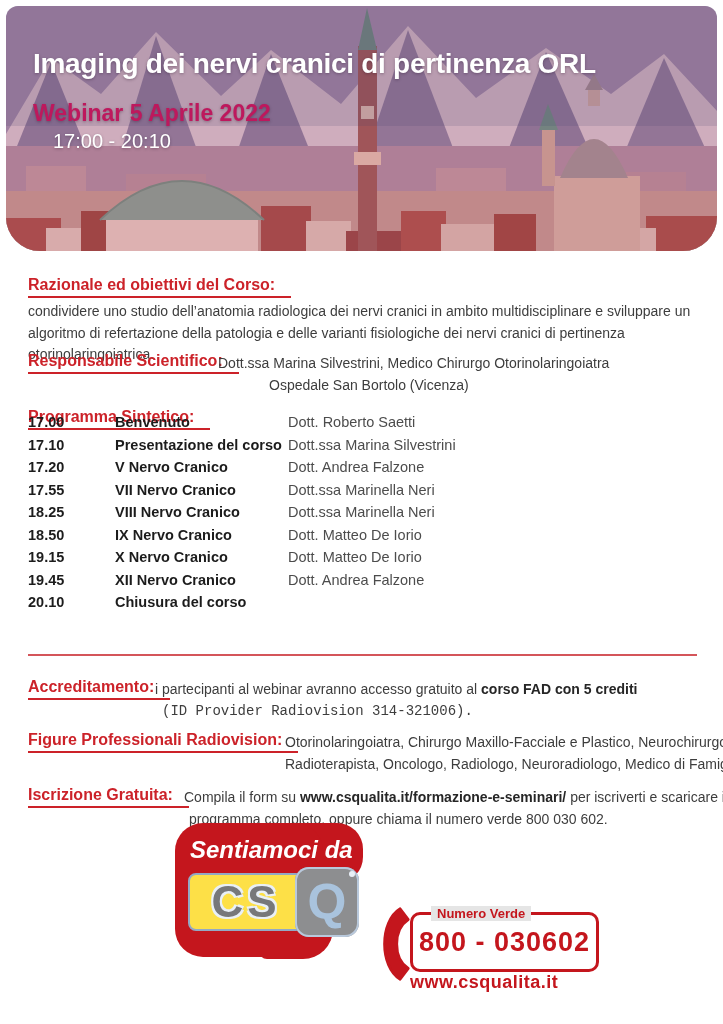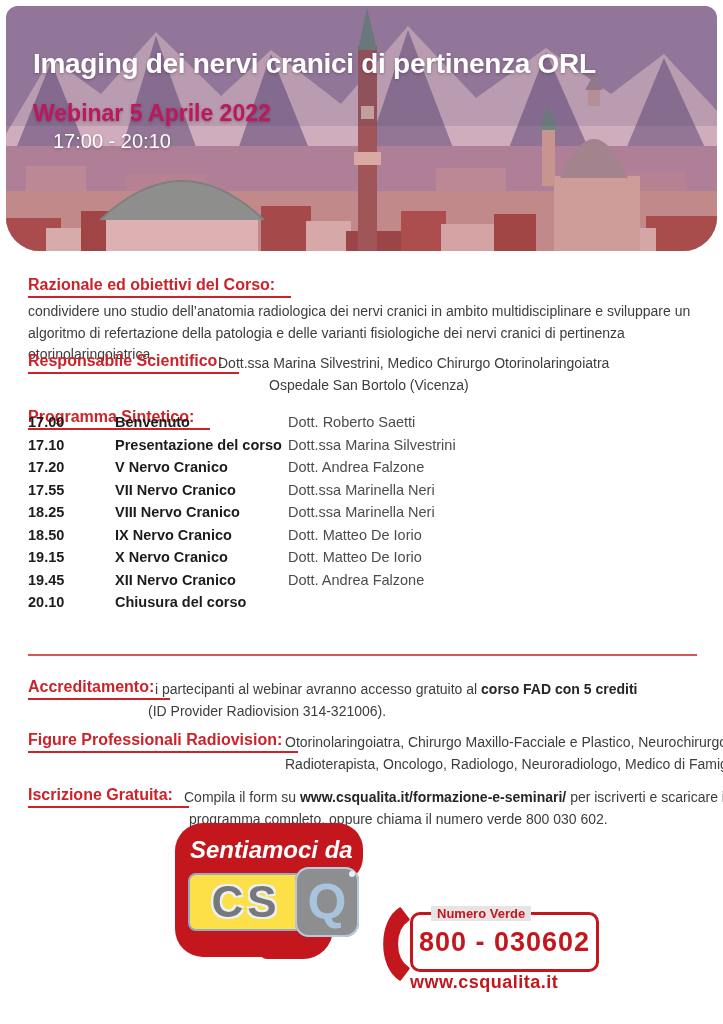--- a/index.html
+++ b/index.html
@@ -169,21 +169,21 @@
       <span class="prog-title">Chiusura del corso</span>
       <span class="prog-speaker"></span>
     </div>
   </div>
 
   <div class="divider"></div>
 
   <div class="abs" style="left:0;top:678px;width:723px;">
     <span class="section-label abs" style="left:28px;top:0;">Accreditamento:</span>
     <div class="abs body-text" style="left:155px;top:1px;white-space:nowrap;"><span>i partecipanti al webinar avranno accesso gratuito al </span><span class="b">corso FAD con 5 crediti</span></div>
-    <div class="abs body-text" style="left:148px;top:23px;">(ID Provider Radiovision 314-321006).</div>
+    <div class="abs body-text" style="left:162px;top:23px;font-family:Liberation Mono, monospace;">(ID Provider Radiovision 314-321006).</div>
   </div>
 
   <div class="abs" style="left:0;top:731px;width:723px;">
     <span class="section-label abs" style="left:28px;top:0;">Figure Professionali Radiovision:</span>
     <div class="abs body-text" style="left:285px;top:1px;white-space:nowrap;">Otorinolaringoiatra, Chirurgo Maxillo-Facciale e Plastico, Neurochirurgo,</div>
     <div class="abs body-text" style="left:285px;top:23px;white-space:nowrap;">Radioterapista, Oncologo, Radiologo, Neuroradiologo, Medico di Famiglia.</div>
   </div>
 
   <div class="abs" style="left:0;top:786px;width:723px;">
     <span class="section-label abs" style="left:28px;top:0;">Iscrizione Gratuita:</span>

